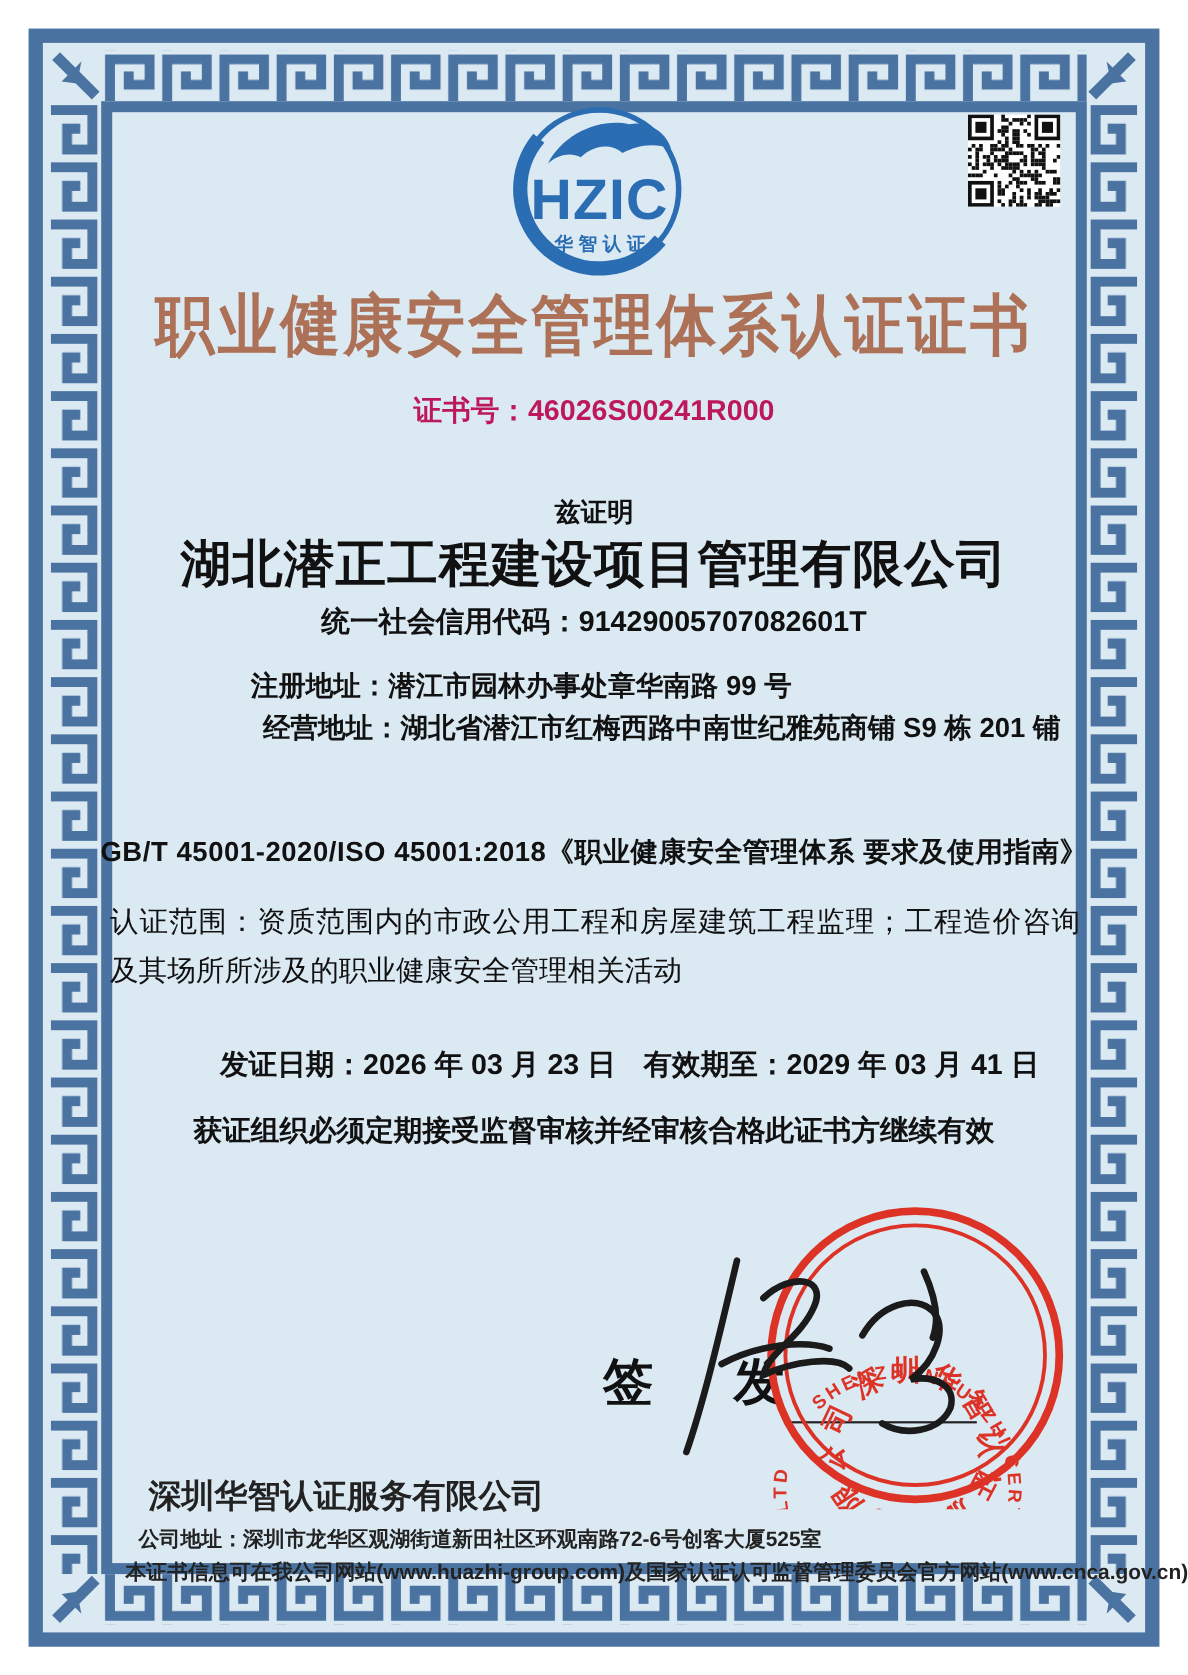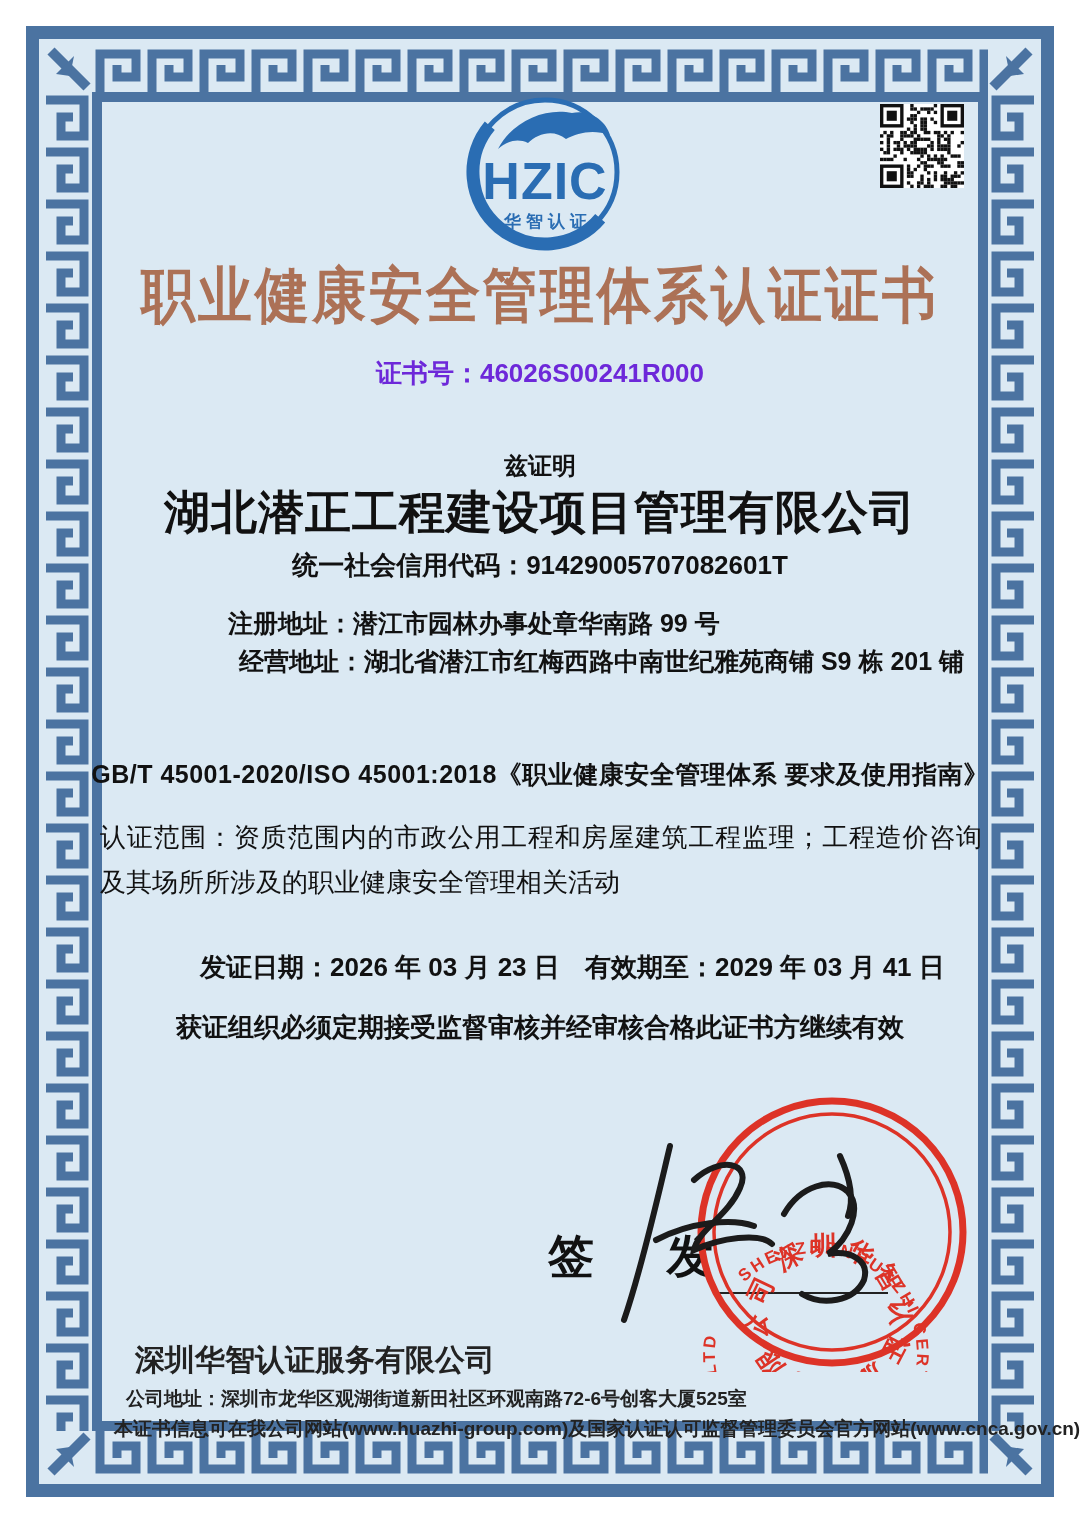--- a/index.html
+++ b/index.html
@@ -18,21 +18,21 @@
   .c-tr{left:988px;top:46px;transform:scaleX(-1);}
   .c-bl{left:46px;top:1431px;transform:scaleY(-1);}
   .c-br{left:988px;top:1431px;transform:scale(-1,-1);}
   
   .logo{position:absolute;left:460px;top:87px;}
   .qr{position:absolute;left:880px;top:104px;}
   .title{position:absolute;left:0;right:0;top:256px;text-align:center;
          font-size:54px;font-weight:800;color:#ac7156;letter-spacing:3px;
          transform:scaleY(1.12);transform-origin:center top;white-space:nowrap;}
   .cert-no{position:absolute;left:0;right:0;top:356px;text-align:center;
-           font-size:26px;font-weight:700;color:#6d28d9;}
+           font-size:26px;font-weight:700;color:#be185d;}
   
   .line{position:absolute;color:#111;white-space:nowrap;}
   .certify-intro{left:0;right:0;top:450px;text-align:center;font-size:24px;font-weight:700;}
   .company-name{left:0;right:0;top:482px;text-align:center;font-size:46px;font-weight:800;letter-spacing:1px;}
   .credit-code{left:0;right:0;top:548px;text-align:center;font-size:26px;font-weight:700;}
   .addr1{left:228px;top:607px;font-size:25px;font-weight:700;}
   .addr2{left:228px;top:645px;font-size:25px;font-weight:700;margin-left:11px;}
   .std-intro{left:0;right:0;top:720px;text-align:center;font-size:25px;font-weight:700;}
   .std{left:0;right:0;top:758px;text-align:center;font-size:25px;font-weight:700;letter-spacing:.5px;}
   .scope{position:absolute;left:100px;right:98px;top:815px;color:#111;font-size:26px;

